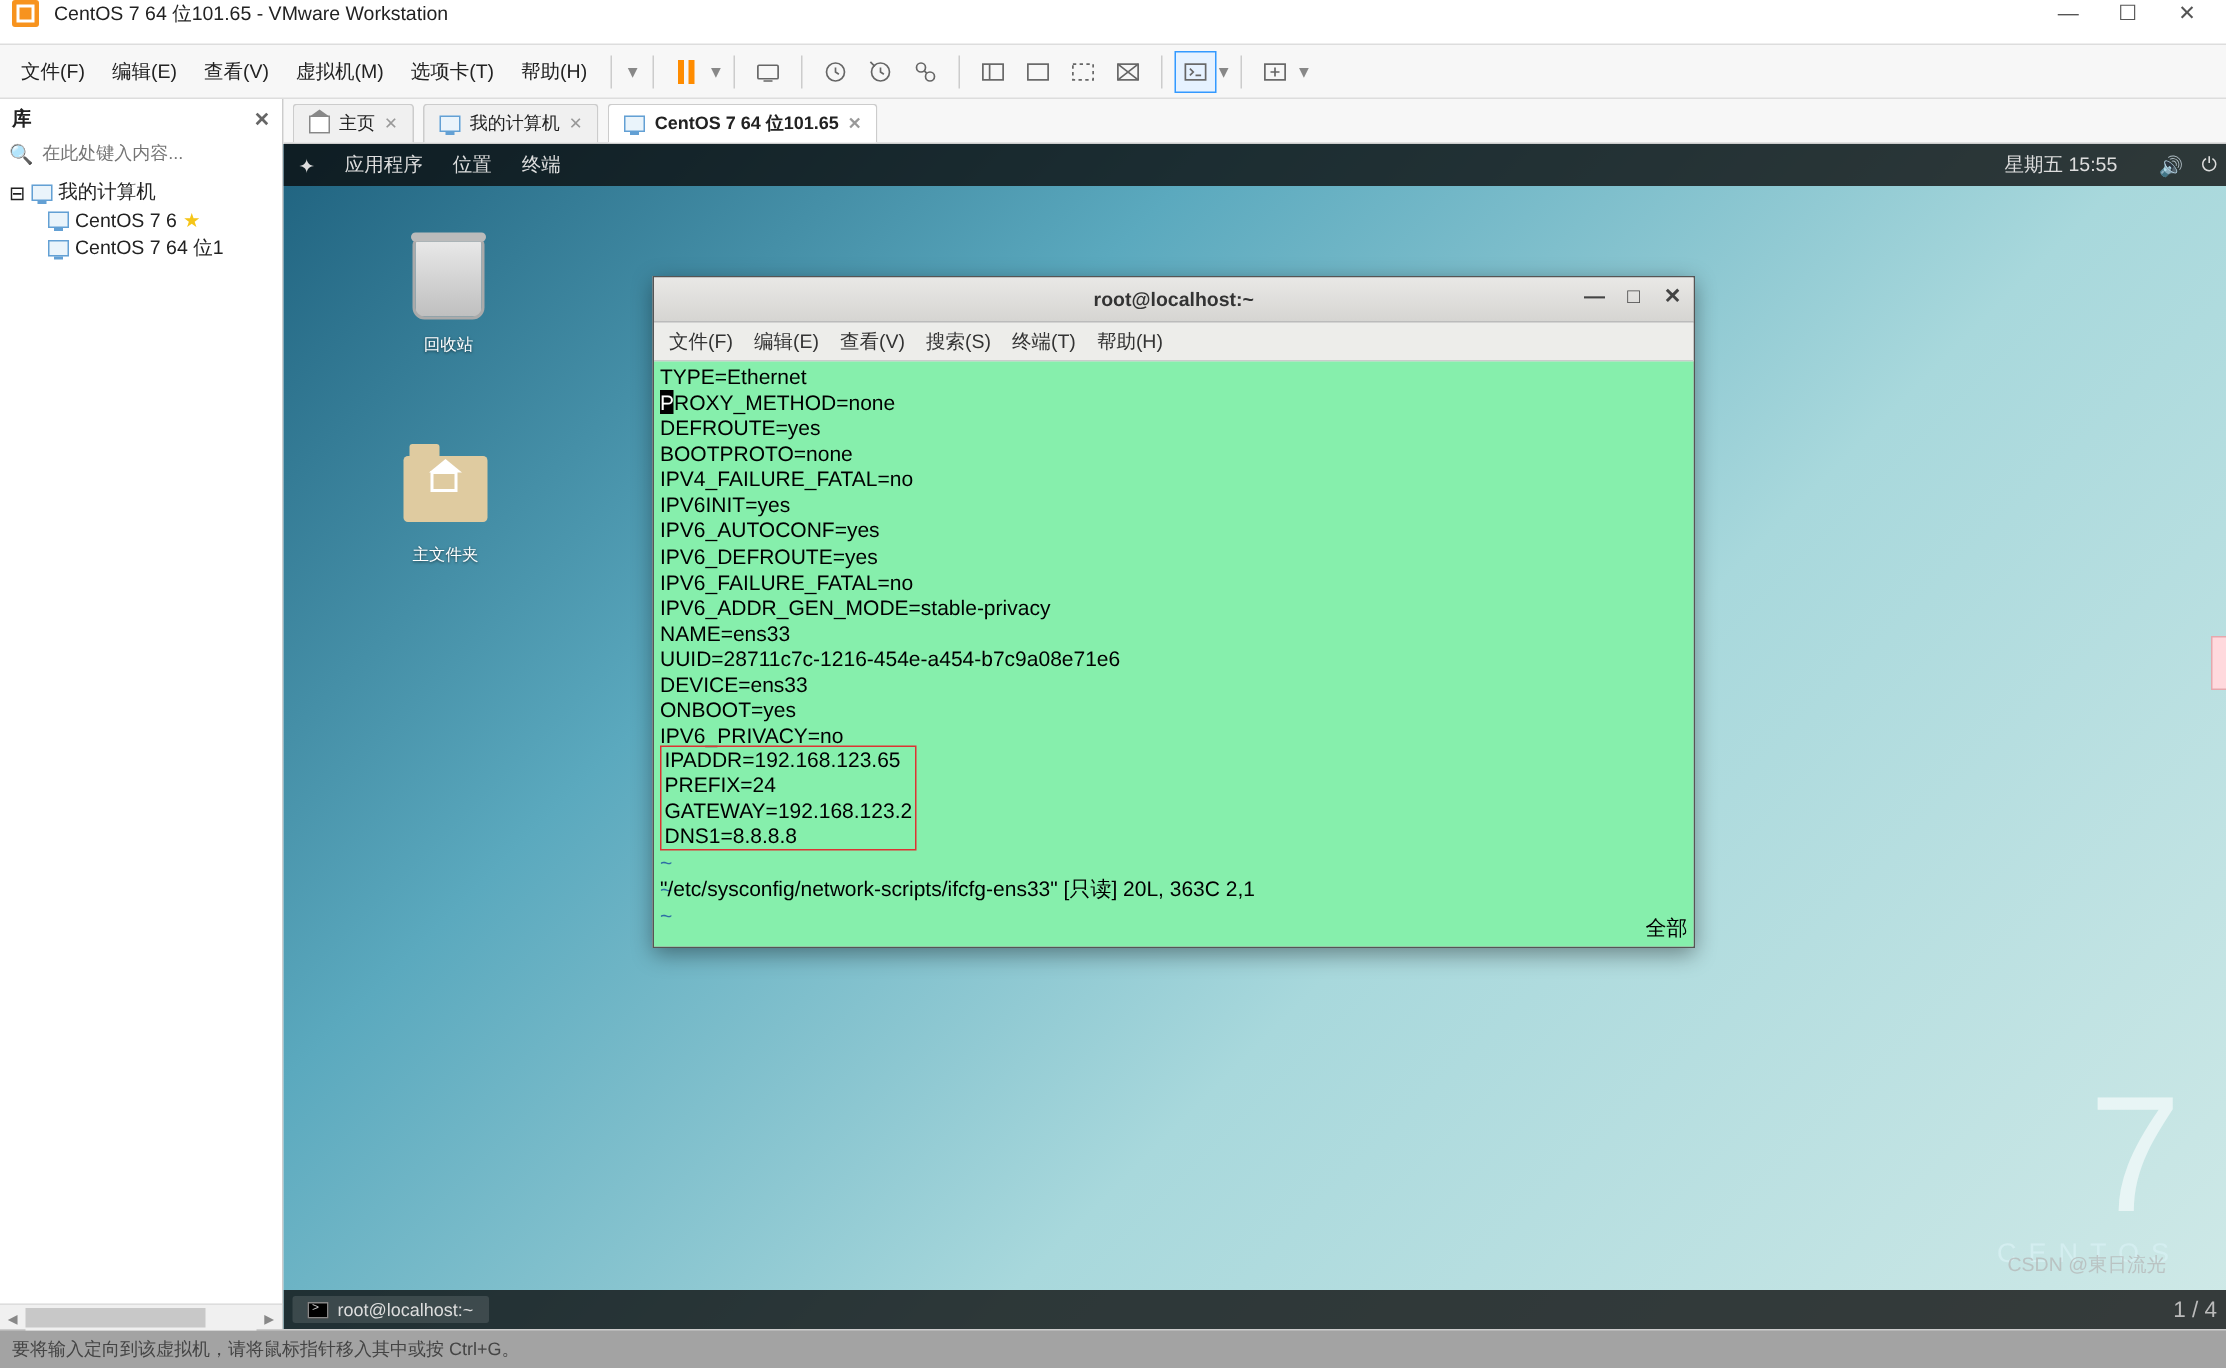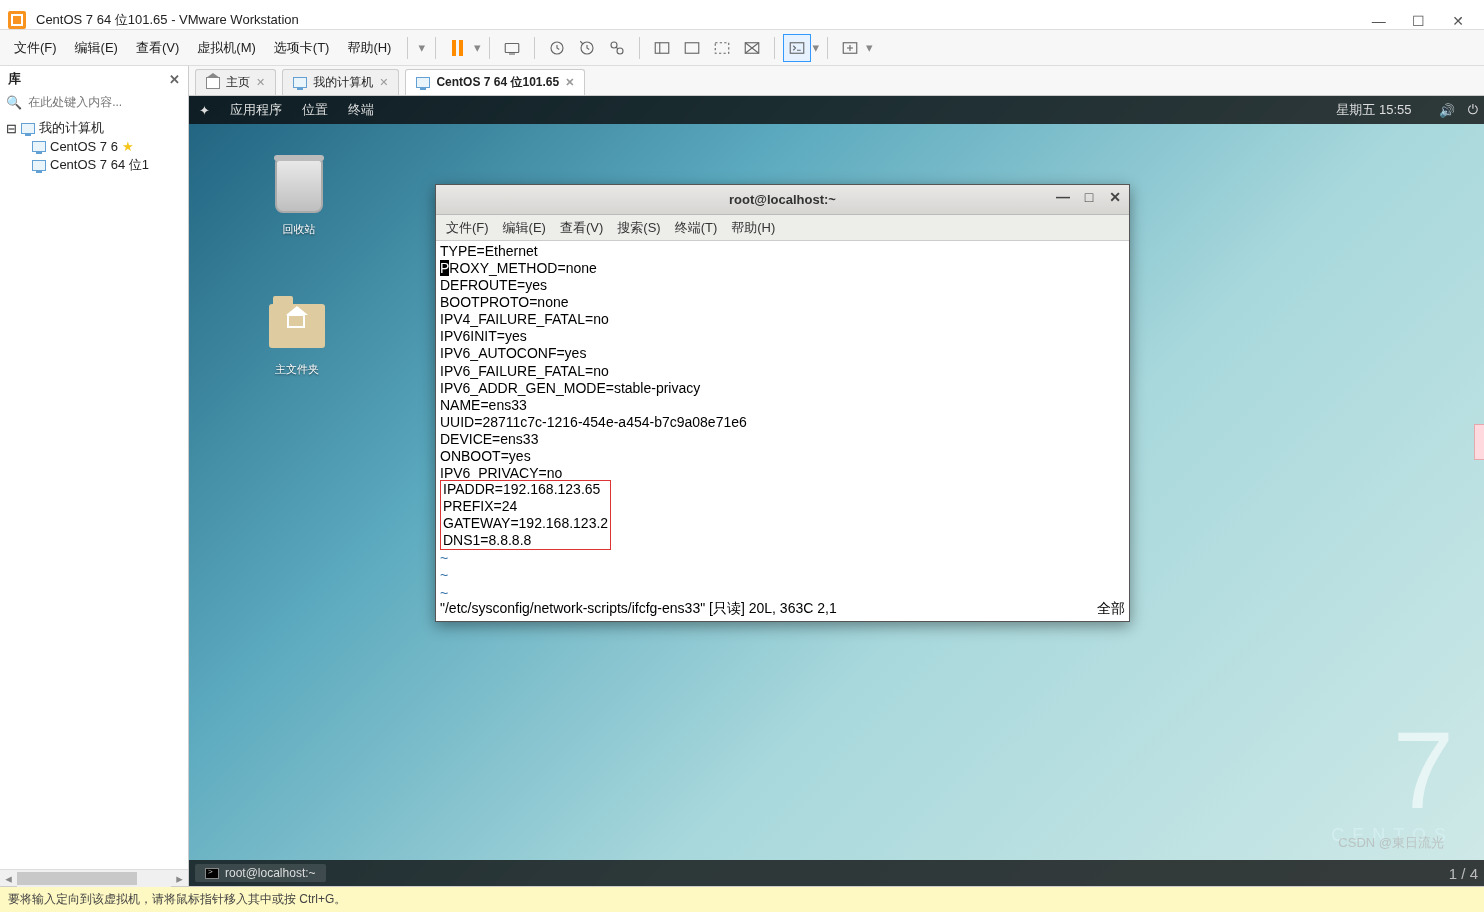--- a/index.html
+++ b/index.html
@@ -1,19 +1,19 @@
 <!DOCTYPE html>
 <html><head>
 <meta charset="utf-8">
 <style>
 * { box-sizing: border-box; font-family: "Segoe UI", "Microsoft YaHei", sans-serif; }
 body { margin:0; background:#f0f0f0; width:1484px; height:912px; overflow:hidden; font-size:13px; color:#222; }
 
 
-.titlebar { height:30px; display:flex; align-items:flex-end; background:#fff; padding:0 8px; border-bottom:1px solid #ddd; }
+.titlebar { height:30px; display:flex; align-items:flex-start; background:#fff; padding:0 8px; border-bottom:1px solid #ddd; }
 .titlebar .logo { width:18px; height:18px; background:#f7931e; display:inline-block; margin-right:10px; border-radius:2px; position:relative;}
 .titlebar .logo::after{content:"";position:absolute;top:3px;left:3px;width:8px;height:8px;border:2px solid #fff;}
 .titlebar .title { flex:1; }
 .win-controls span { display:inline-block; width:36px; text-align:center; font-size:14px; color:#555;}
 
 
 .menubar { height:36px; display:flex; align-items:center; background:#f7f7f7; padding:0 6px; border-bottom:1px solid #ddd; gap:2px;}
 .menubar .menu { padding:4px 8px; }
 .menubar .sep { width:1px; height:22px; background:#ccc; margin:0 6px;}
 .tb-btn { width:28px; height:28px; display:flex; align-items:center; justify-content:center; color:#555;}
@@ -71,37 +71,37 @@
 .brand{position:absolute;right:30px;bottom:40px;text-align:right;color:#d4eef0;}
 .brand .seven{font-size:110px;font-weight:200;line-height:1;color:#e8f5f5;}
 .brand .centos{letter-spacing:8px;font-size:18px;color:#d4eef0;}
 
 
 .termwin{position:absolute;top:88px;left:246px;width:695px;background:#e9e9e7;border:1px solid #555;box-shadow:0 4px 14px rgba(0,0,0,.4);}
 .termwin .twtitle{height:30px;background:linear-gradient(#e9e8e6,#d6d5d2);display:flex;align-items:center;justify-content:center;position:relative;border-bottom:1px solid #bbb;font-weight:bold;color:#333;}
 .twtitle .wc{position:absolute;right:6px;top:4px;display:flex;gap:10px;}
 .twtitle .wc span{width:16px;height:16px;display:flex;align-items:center;justify-content:center;font-size:14px;color:#444;}
 .termwin .twmenu{height:26px;display:flex;align-items:center;gap:14px;padding:0 10px;font-size:13px;color:#333;background:#ededea;border-bottom:1px solid #ccc;}
-.termwin .twbody{background:#ffffff;padding:2px 4px;font-family:"DejaVu Sans Mono","Courier New",monospace;font-size:14px;line-height:1.22;color:#000;min-height:380px;position:relative;}
+.termwin .twbody{background:#86efac;padding:2px 4px;font-family:"DejaVu Sans Mono","Courier New",monospace;font-size:14px;line-height:1.22;color:#000;min-height:380px;position:relative;}
 .twbody .cursor{background:#000;color:#fff;}
 .twbody .tilde{color:#2e6da4;}
 .redbox{border:1.5px solid #d33;padding:0px 2px;display:inline-block;margin-top:-2px;}
 .twbody .statusline{position:absolute;bottom:4px;left:4px;right:4px;display:flex;}
 .twbody .statusline .l{flex:1;white-space:pre;}
-.twbody .statusline .r{white-space:pre;}
+.twbody .statusline .r{white-space:pre;margin-top:26px;}
 
 
 .guest-taskbar{position:absolute;left:0;right:0;bottom:0;height:26px;background:rgba(10,10,10,0.78);display:flex;align-items:center;padding:0 6px;color:#ddd;font-size:12px;}
 .guest-taskbar .tbtn{display:flex;align-items:center;gap:6px;background:rgba(255,255,255,.12);padding:2px 10px;border-radius:2px;}
 .term-ico{width:14px;height:11px;background:#000;border:1px solid #888;display:inline-block;position:relative;}
 .term-ico::after{content:">";position:absolute;top:-2px;left:2px;font-size:8px;color:#ccc;}
 .guest-taskbar .pager{margin-left:auto;font-size:15px;color:#bbb;}
 
 
-.statusbar{height:26px;background:#fef9c3;border-top:1px solid #ccc;display:flex;align-items:center;padding:0 8px;font-size:12px;color:#444;}
+.statusbar{height:26px;background:#a3a3a3;border-top:1px solid #ccc;display:flex;align-items:center;padding:0 8px;font-size:12px;color:#444;}
 
 .watermark{position:absolute;right:40px;bottom:34px;color:rgba(180,180,180,.7);font-size:13px;}
 .side-handle{position:absolute;right:-2px;top:424px;width:12px;height:36px;background:#ffd9dd;border:1px solid #e6a8ad;}
 </style>
 </head>
 <body>
 
 <div class="titlebar">
   <span class="logo"></span>
   <span class="title">CentOS 7 64 位101.65 - VMware Workstation</span>
@@ -308,20 +308,21 @@
         </div>
         <div class="twbody">
           <div id="term-lines">
               <div>TYPE=Ethernet</div>
               <div><span class="cursor">P</span>ROXY_METHOD=none</div>
               <div>DEFROUTE=yes</div>
               <div>BOOTPROTO=none</div>
               <div>IPV4_FAILURE_FATAL=no</div>
               <div>IPV6INIT=yes</div>
               <div>IPV6_AUTOCONF=yes</div>
+              <div>IPV6_DEFROUTE=yes</div>
               <div>IPV6_FAILURE_FATAL=no</div>
               <div>IPV6_ADDR_GEN_MODE=stable-privacy</div>
               <div>NAME=ens33</div>
               <div>UUID=28711c7c-1216-454e-a454-b7c9a08e71e6</div>
               <div>DEVICE=ens33</div>
               <div>ONBOOT=yes</div>
               <div>IPV6_PRIVACY=no</div>
             </div>
           <div class="redbox" id="term-box"><div>IPADDR=192.168.123.65</div><div>PREFIX=24</div><div>GATEWAY=192.168.123.2</div><div>DNS1=8.8.8.8</div></div>
           <div class="tilde">~</div><div class="tilde">~</div><div class="tilde">~</div>

